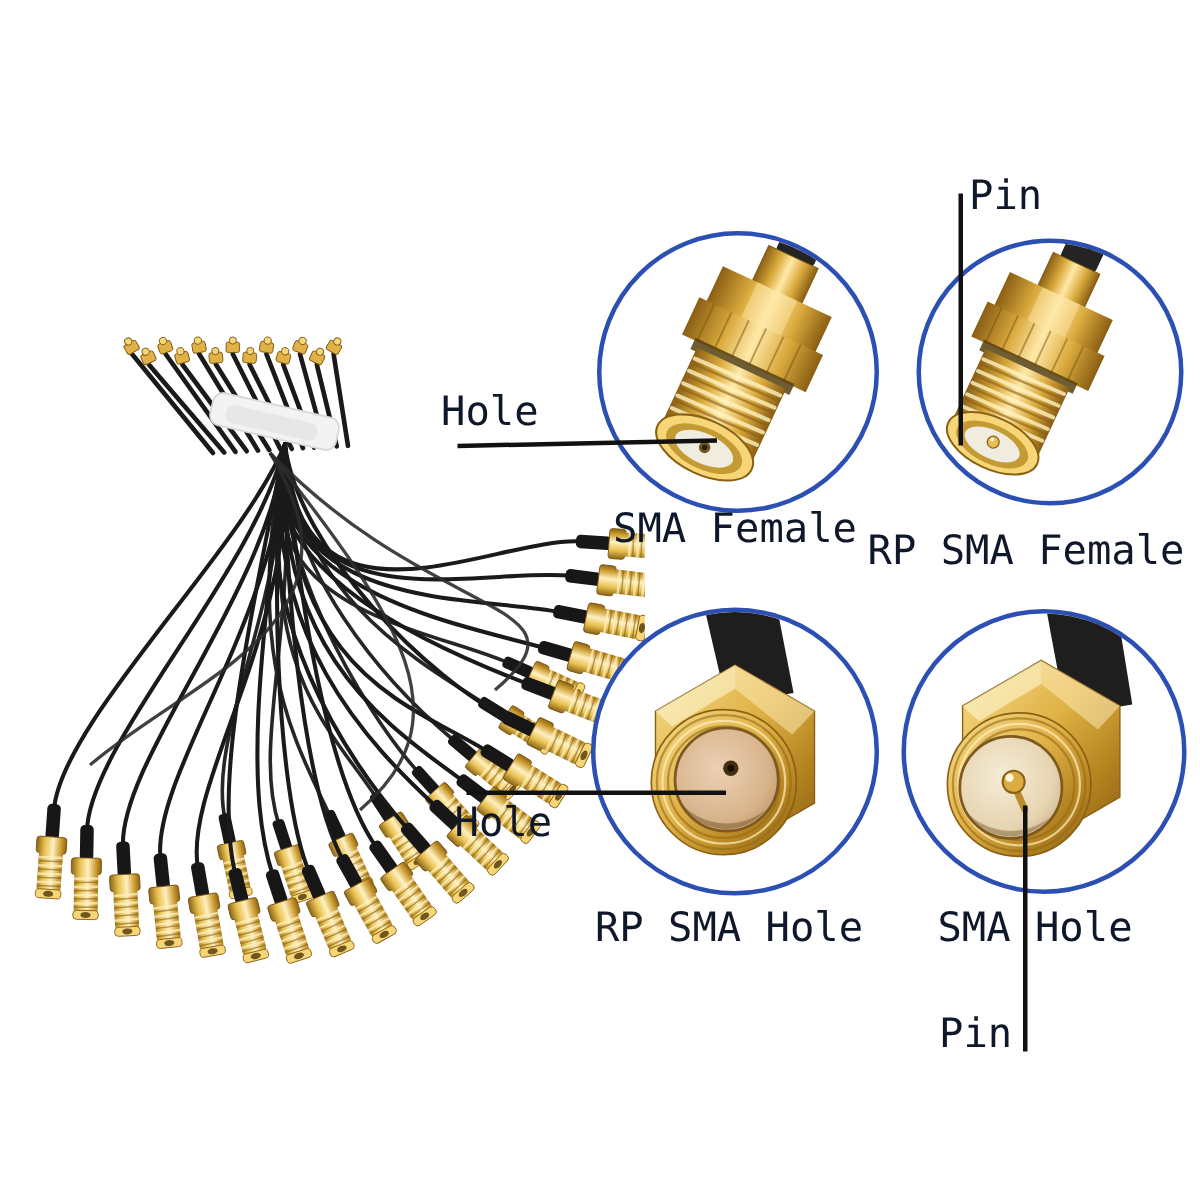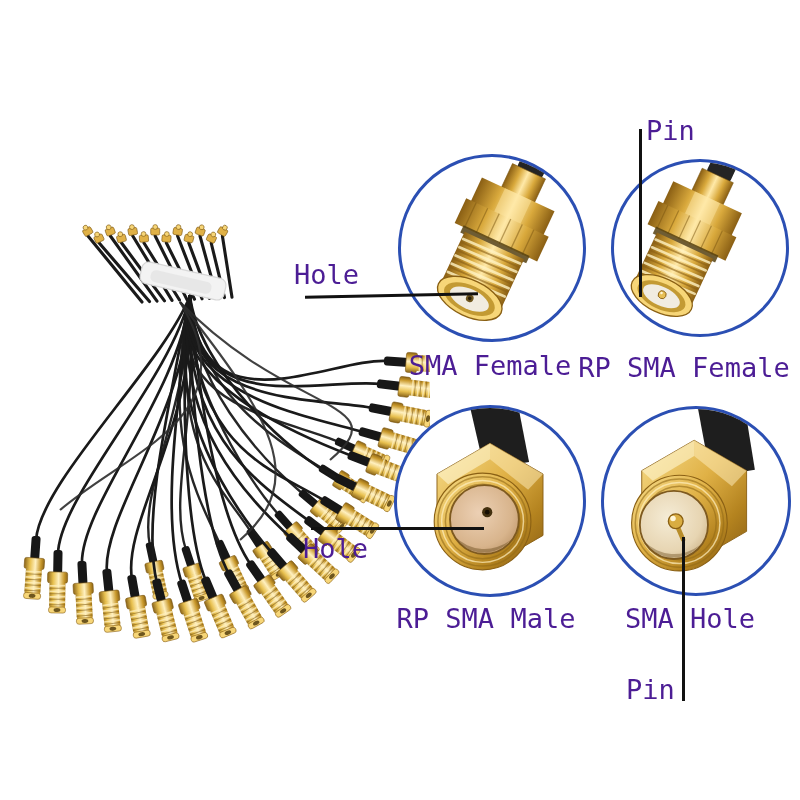--- a/index.html
+++ b/index.html
@@ -1,18 +1,18 @@
 <!DOCTYPE html>
 <html><head>
 <meta charset="utf-8">
 <style>
   html,body{margin:0;padding:0;background:#fff;}
   #stage{position:relative;width:800px;height:800px;background:#fff;overflow:hidden;
          font-family:"DejaVu Sans Mono","Liberation Mono",monospace;}
-  .lbl{position:absolute;color:#4c1d95;font-size:27px;line-height:1.05;white-space:nowrap;}
+  .lbl{position:absolute;color:#0f172a;font-size:27px;line-height:1.05;white-space:nowrap;}
   .lbl.center{text-align:center;}
   .scope{position:absolute;border:3px solid #2b4fb3;border-radius:50%;background:#fff;overflow:hidden;}
   .scope svg{display:block;}
   .callout{position:absolute;background:#111;}
 </style>
 </head>
 <body>
 
 <div id="stage">
 
@@ -720,18 +720,18 @@
   <div class="callout" style="left:305px;top:294px;width:173px;height:3px;transform:rotate(-1.2deg);"></div>
   <div class="callout" style="left:639px;top:129px;width:3px;height:168px;"></div>
   <div class="callout" style="left:311px;top:527px;width:173px;height:3px;"></div>
   <div class="callout" style="left:682px;top:537px;width:3px;height:164px;"></div>
 
   <div class="lbl" style="left:646px;top:117px;">Pin</div>
   <div class="lbl" style="left:294px;top:261px;">Hole</div>
   <div class="lbl" style="left:303px;top:535px;">Hole</div>
   <div class="lbl" style="left:626px;top:676px;">Pin</div>
 
-  <div class="lbl center" style="left:406px;top:352px;width:168px;">SMA Female</div>
+  <div class="lbl center" style="left:406px;top:339px;width:168px;">SMA Female</div>
   <div class="lbl center" style="left:578px;top:354px;width:212px;">RP SMA Female</div>
-  <div class="lbl center" style="left:396px;top:605px;width:180px;">RP SMA Male</div>
+  <div class="lbl center" style="left:396px;top:605px;width:180px;">RP SMA Hole</div>
   <div class="lbl center" style="left:624px;top:605px;width:132px;">SMA Hole</div>
 
 </div>
 
 </body></html>

